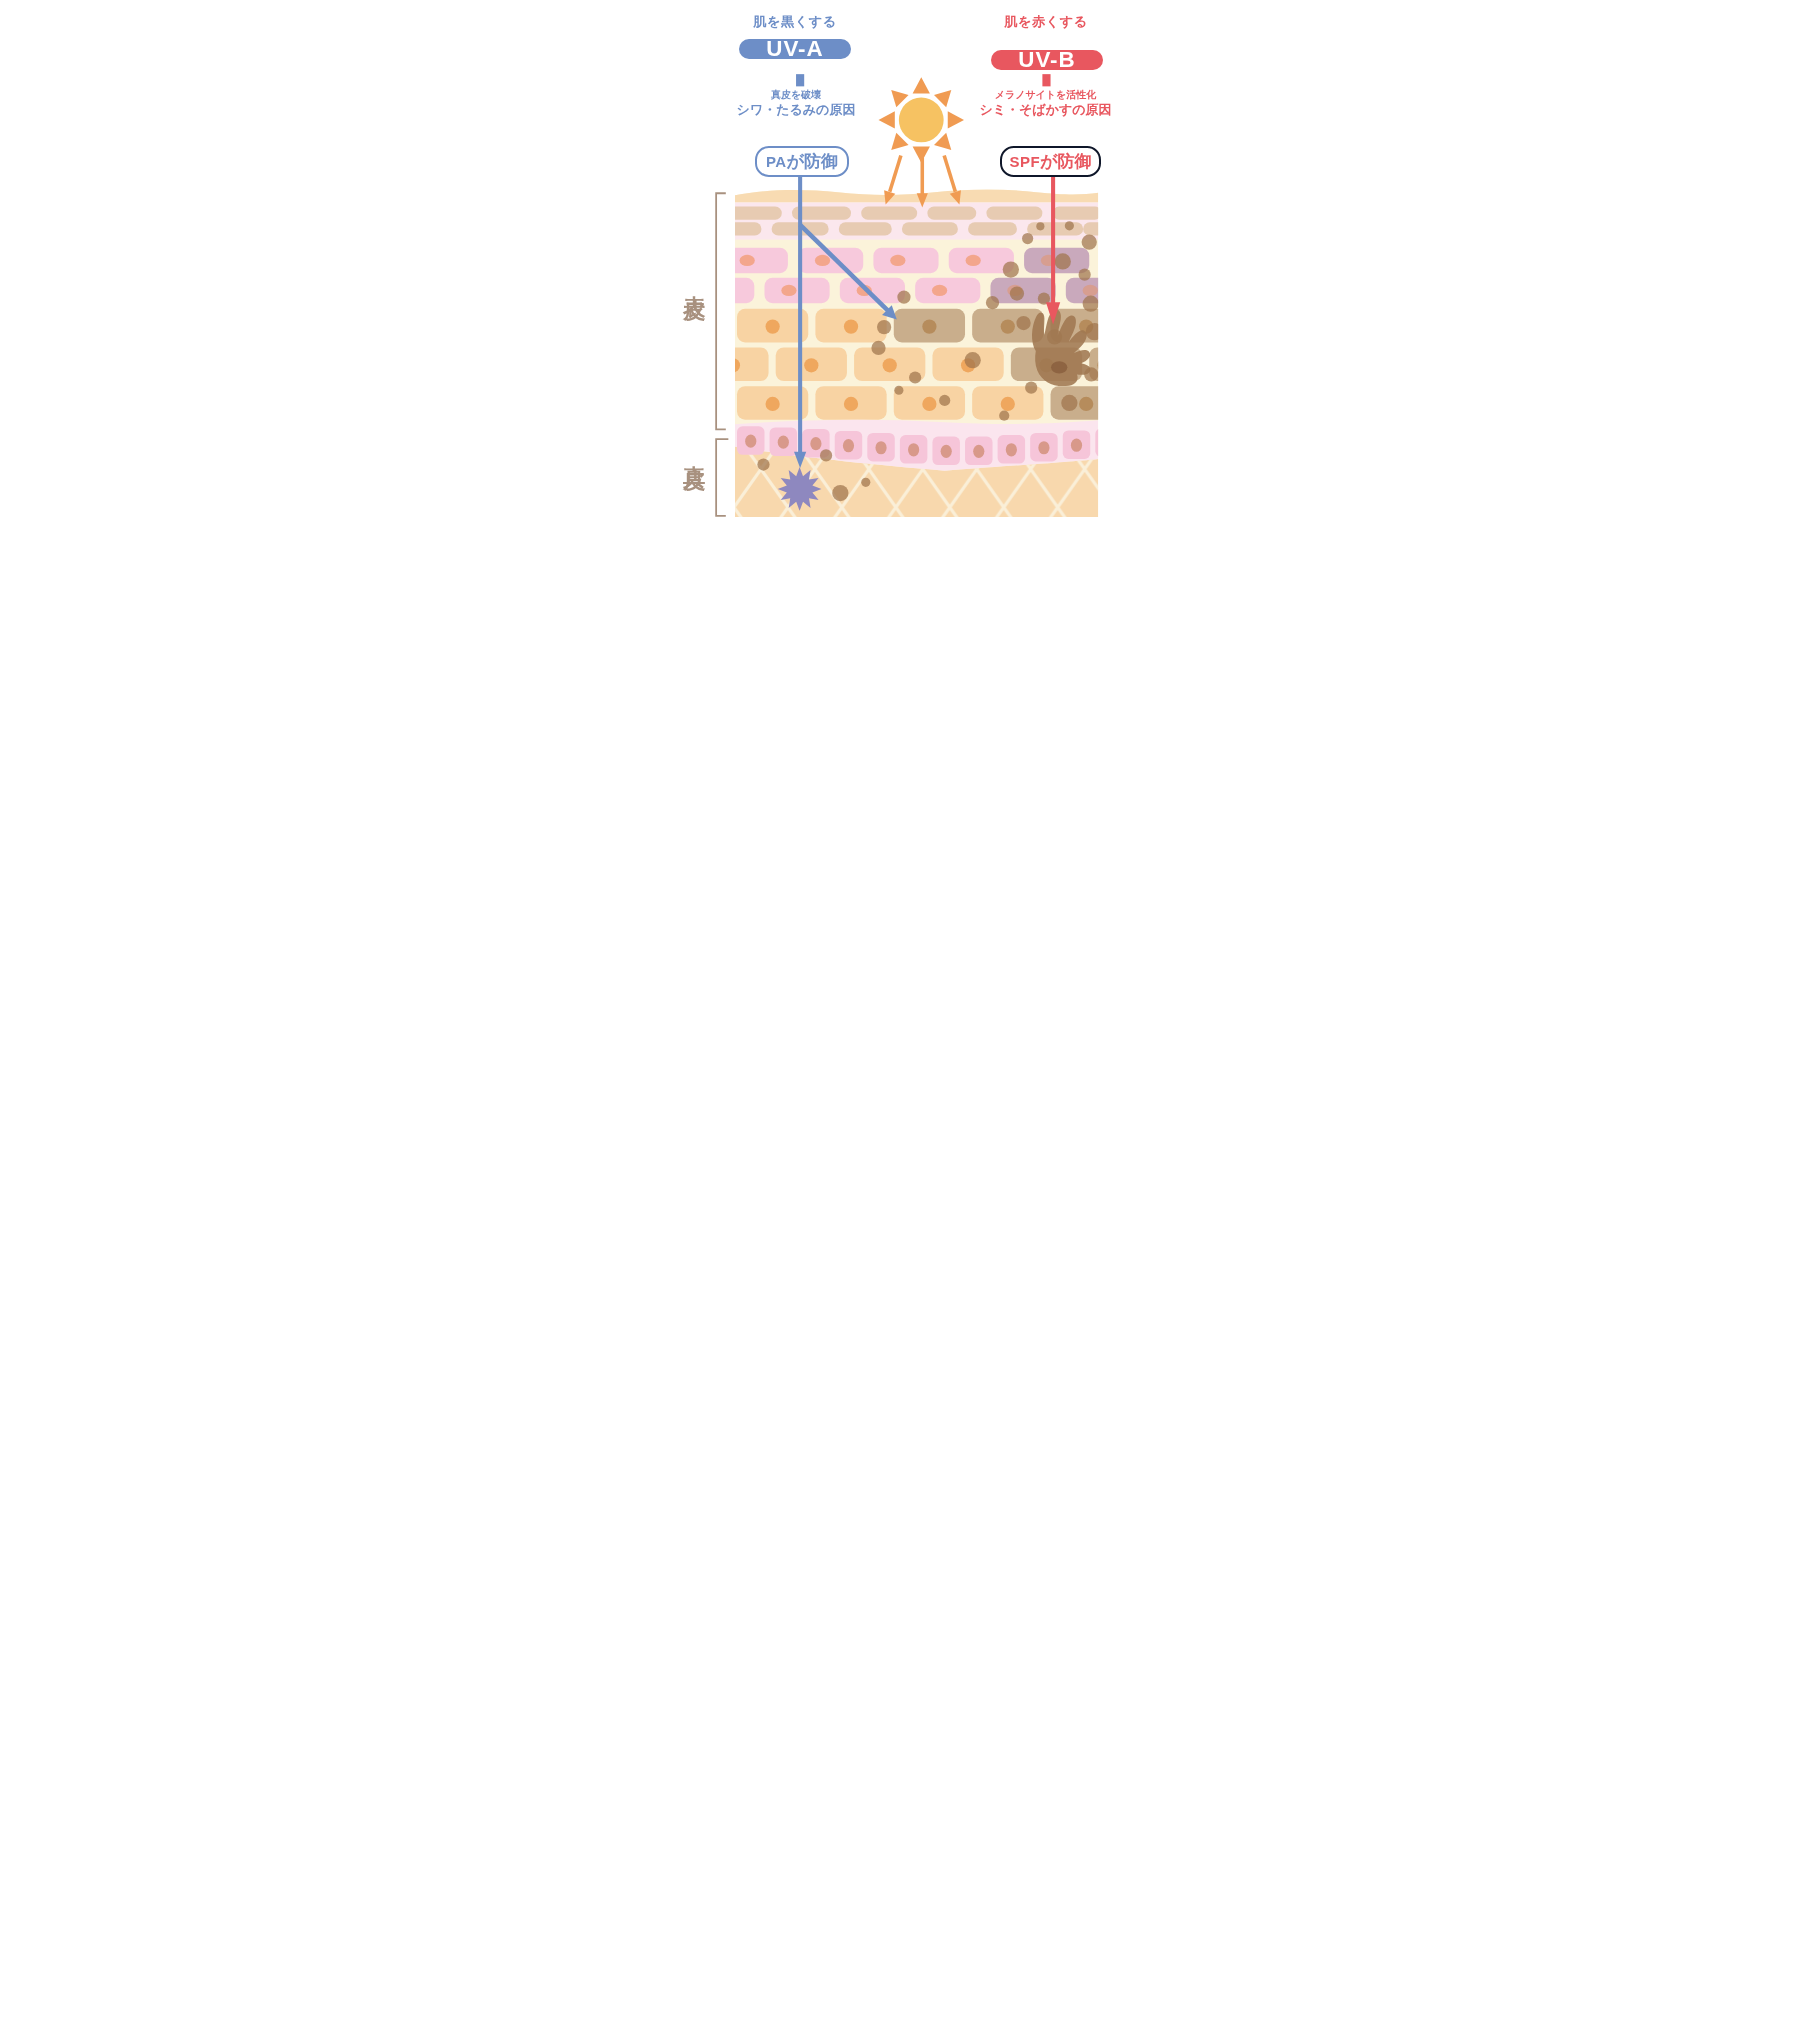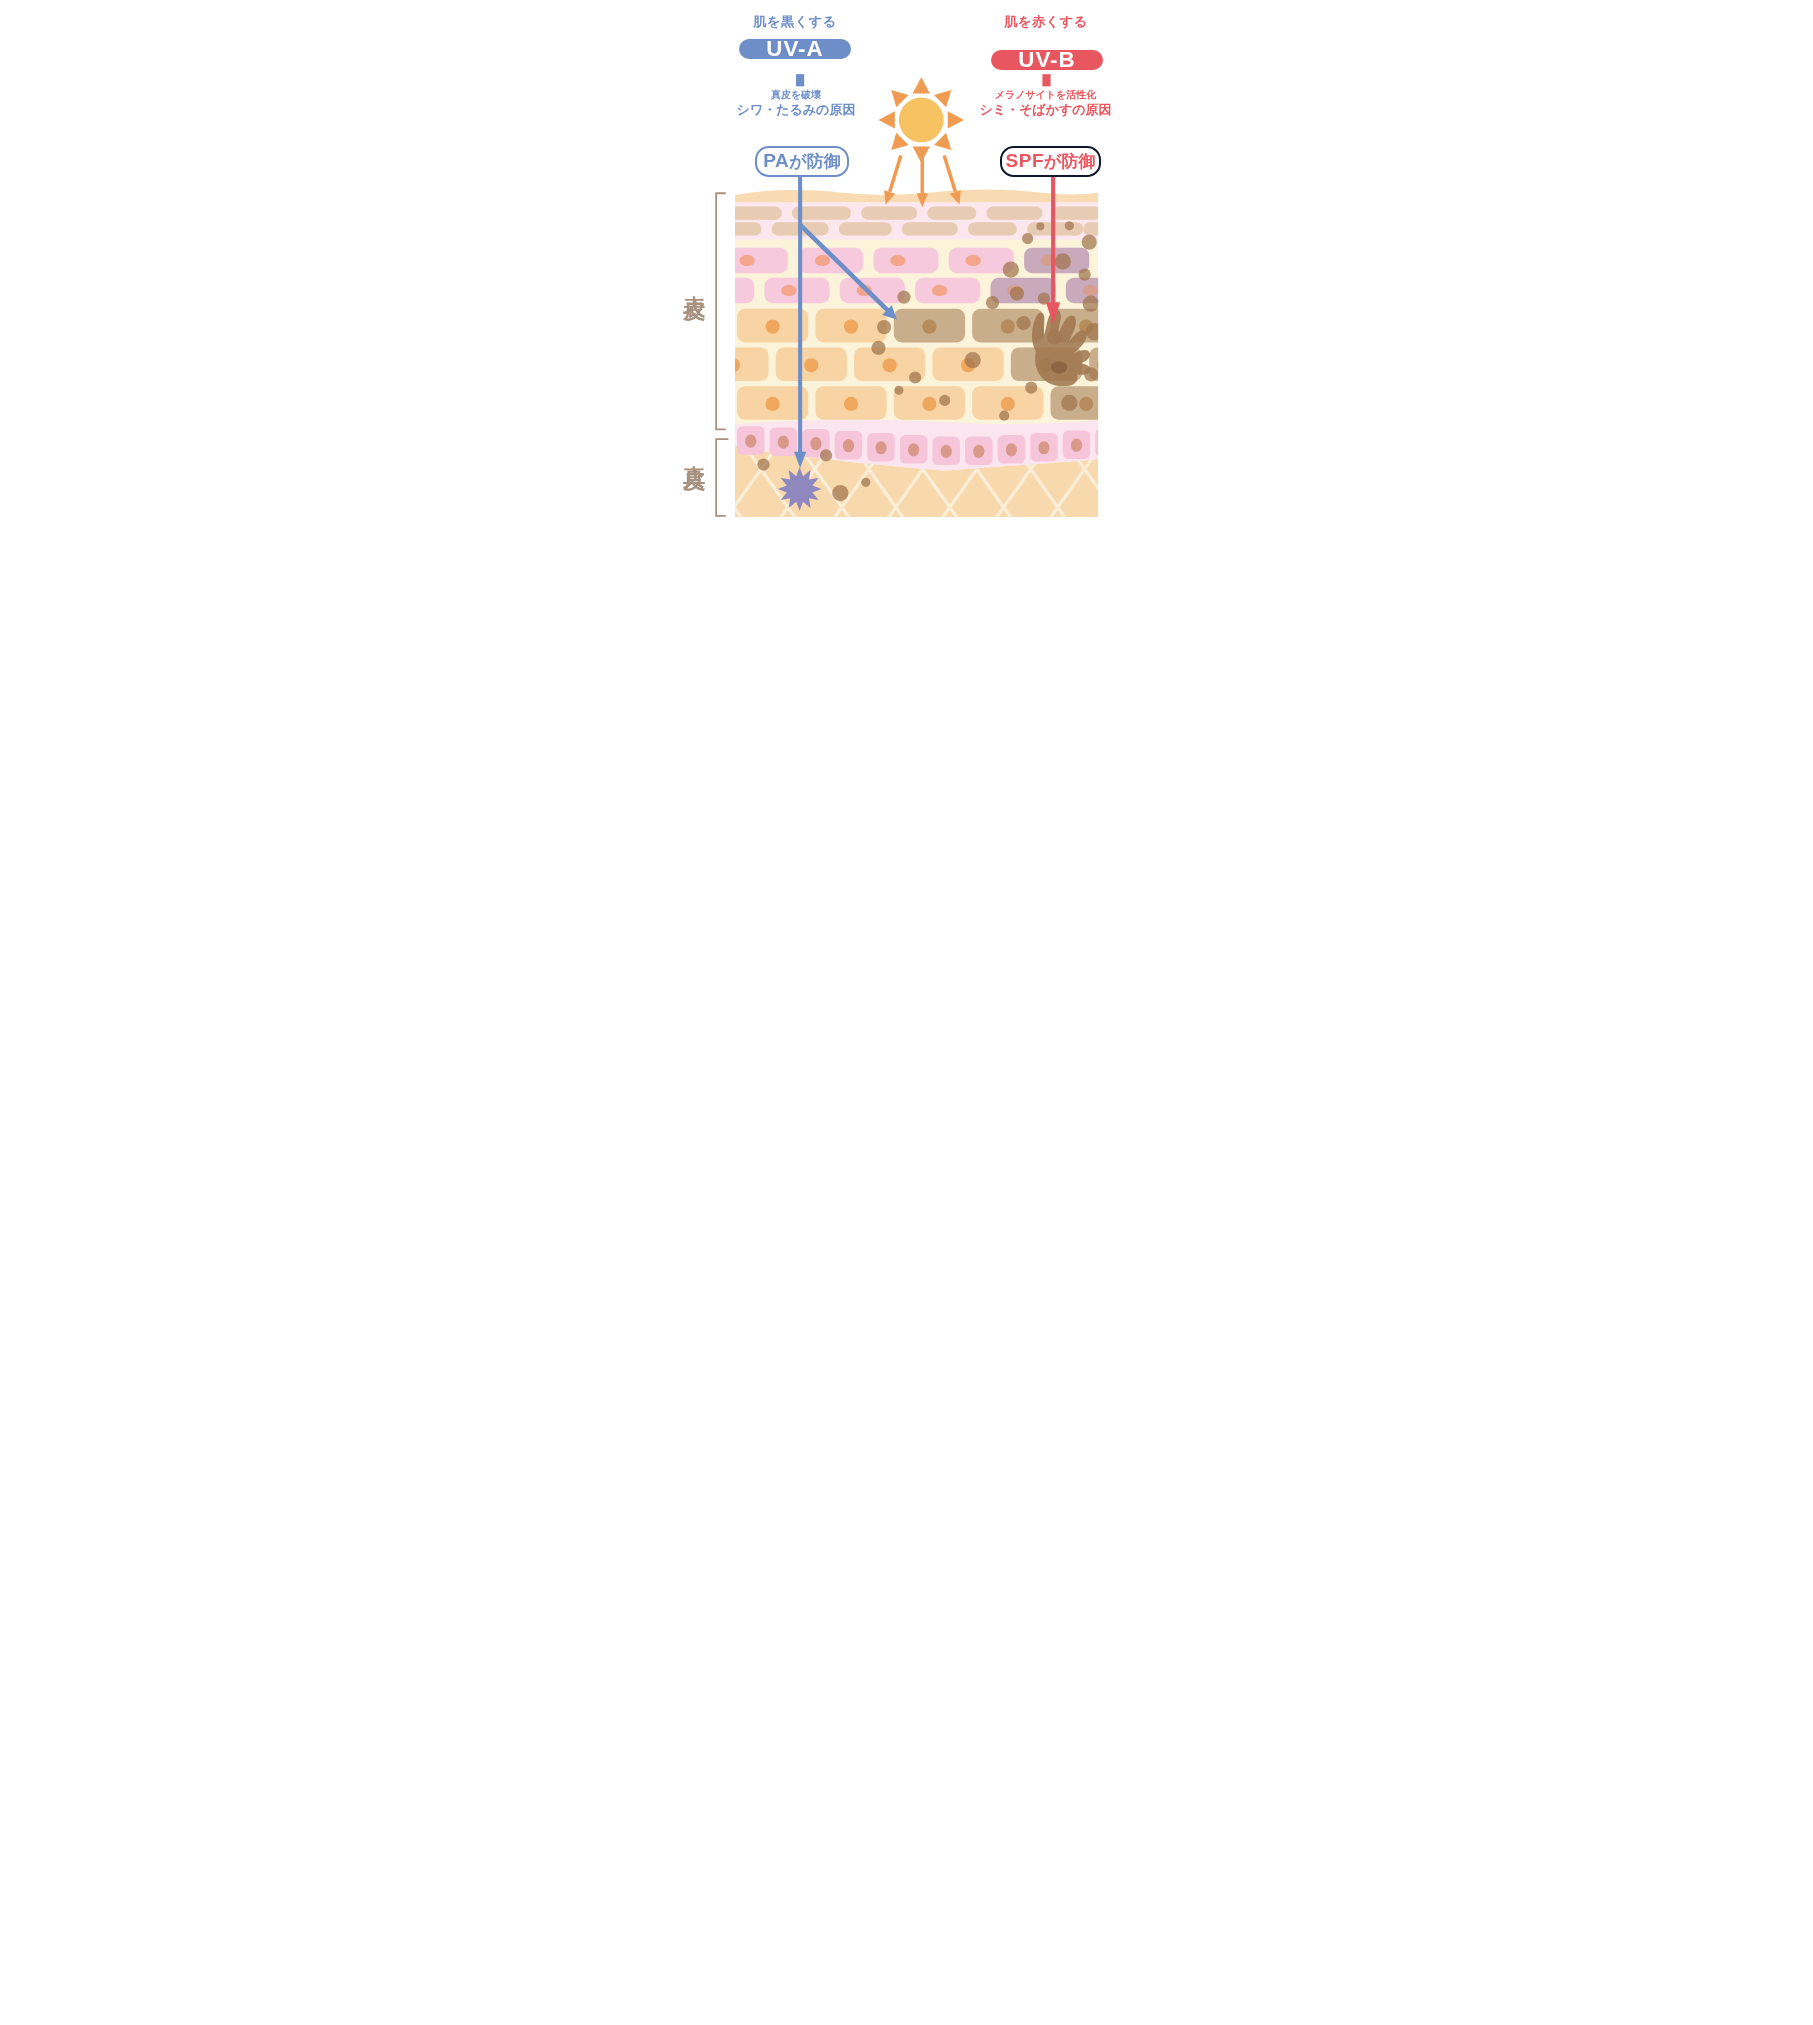--- a/index.html
+++ b/index.html
@@ -16,21 +16,21 @@
   .pill-b{left:311px;top:39px;background:#E8575F;}
   .effects{width:173px;text-align:center;font-weight:bold;line-height:1.32;}
   .fx-a{left:29.5px;top:77px;color:#6D8EC7;}
   .fx-b{left:279px;top:77px;color:#E8575F;}
   .fx-l1{font-size:10px;}
   .fx-l2{font-size:13px;}
   .def-pill{height:26.5px;background:#fff;border-radius:13.8px;display:flex;align-items:center;
             justify-content:center;font-weight:bold;}
   .def-a{left:75px;top:135px;width:90px;border:2px solid #6D8EC7;color:#6D8EC7;}
   .def-b{left:320px;top:135px;width:97px;border:2px solid #0f172a;color:#E8575F;}
-  .def-abbr{font-size:19px;letter-spacing:0.5px;}
+  .def-abbr{font-size:15px;letter-spacing:0.5px;}
   .def-suffix{font-size:17px;}
   .layer-label{left:3.1px;width:26.5px;color:#A8917F;font-size:22.4px;font-weight:bold;
                writing-mode:vertical-rl;text-orientation:upright;letter-spacing:3.1px;}
   .lab-epi{top:267px;}
   .lab-der{top:437px;}
 </style>
 </head>
 <body>
 
 <div class="canvas">

